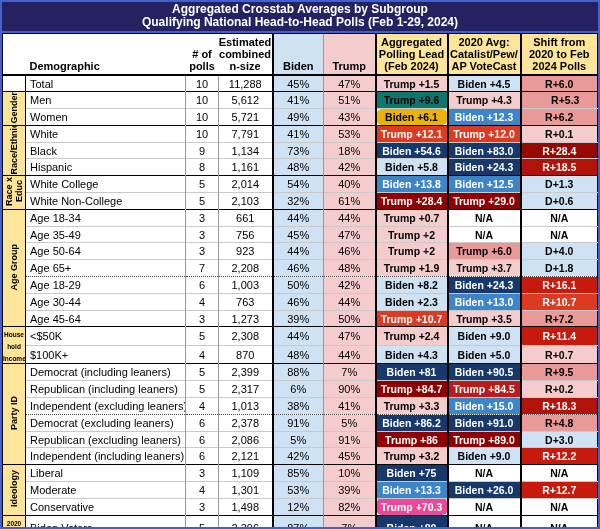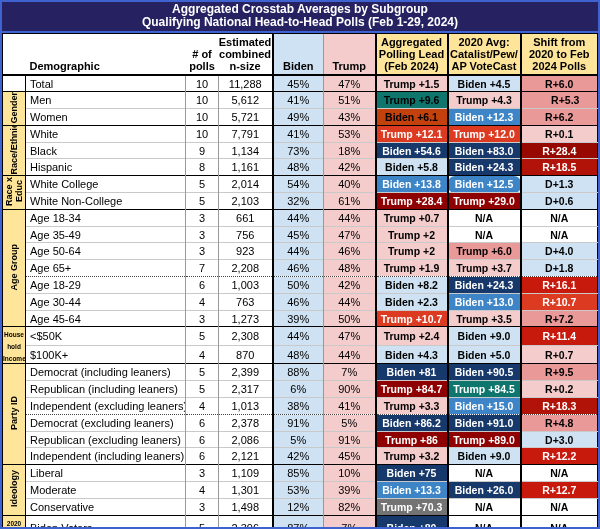--- a/index.html
+++ b/index.html
@@ -121,21 +121,21 @@
           <td class="lead tl" style="background: #0f766e; color: rgb(0, 0, 0);">Trump +9.6</td>
           <td class="lead tl" style="background: rgb(244, 204, 204); color: rgb(0, 0, 0);">Trump +4.3</td>
           <td class="lead tl" style="background: rgb(234, 153, 153); color: rgb(0, 0, 0); padding-left: 12px;">R+5.3</td>
         </tr>
         <tr>
           <td class="c-name">Women</td>
           <td class="c-polls">10</td>
           <td class="c-n">5,721</td>
           <td class="c-b tl pct-b">49%</td>
           <td class="c-t pct-t">43%</td>
-          <td class="lead tl" style="background: #c2410c; color: rgb(0, 0, 0);">Biden +6.1</td>
+          <td class="lead tl" style="background: #eab308; color: rgb(0, 0, 0); border-radius: 6px;">Biden +6.1</td>
           <td class="lead tl" style="background: rgb(61, 133, 198); color: rgb(255, 255, 255);">Biden +12.3</td>
           <td class="lead tl" style="background: rgb(234, 153, 153); color: rgb(0, 0, 0);">R+6.2</td>
         </tr>
         <tr class="gstart">
           <td rowspan="3" class="lbl"><span class="rot">Race/Ethnicity</span></td>
           <td class="c-name">White</td>
           <td class="c-polls">10</td>
           <td class="c-n">7,791</td>
           <td class="c-b tl pct-b">41%</td>
           <td class="c-t pct-t">53%</td>
@@ -165,21 +165,21 @@
         </tr>
         <tr class="gstart">
           <td rowspan="2" class="lbl"><span class="rot">Race x
 Educ</span></td>
           <td class="c-name">White College</td>
           <td class="c-polls">5</td>
           <td class="c-n">2,014</td>
           <td class="c-b tl pct-b">54%</td>
           <td class="c-t pct-t">40%</td>
           <td class="lead tl" style="background: rgb(61, 133, 198); color: rgb(255, 255, 255);">Biden +13.8</td>
-          <td class="lead tl" style="background: rgb(61, 133, 198); color: rgb(255, 255, 255); border-radius: 7px;">Biden +12.5</td>
+          <td class="lead tl" style="background: rgb(61, 133, 198); color: rgb(255, 255, 255);">Biden +12.5</td>
           <td class="lead tl" style="background: rgb(207, 226, 243); color: rgb(0, 0, 0);">D+1.3</td>
         </tr>
         <tr>
           <td class="c-name">White Non-College</td>
           <td class="c-polls">5</td>
           <td class="c-n">2,103</td>
           <td class="c-b tl pct-b">32%</td>
           <td class="c-t pct-t">61%</td>
           <td class="lead tl" style="background: rgb(142, 0, 2); color: rgb(255, 255, 255);">Trump +28.4</td>
           <td class="lead tl" style="background: rgb(142, 0, 2); color: rgb(255, 255, 255);">Trump +29.0</td>
@@ -290,21 +290,21 @@
           <td class="lead tl" style="background: rgb(22, 56, 107); color: rgb(255, 255, 255);">Biden +90.5</td>
           <td class="lead tl" style="background: rgb(234, 153, 153); color: rgb(0, 0, 0);">R+9.5</td>
         </tr>
         <tr>
           <td class="c-name">Republican (including leaners)</td>
           <td class="c-polls">5</td>
           <td class="c-n">2,317</td>
           <td class="c-b tl pct-b">6%</td>
           <td class="c-t pct-t">90%</td>
           <td class="lead tl" style="background: rgb(142, 0, 2); color: rgb(255, 255, 255);">Trump +84.7</td>
-          <td class="lead tl" style="background: #0f766e; color: rgb(255, 255, 255);">Trump +84.5</td>
+          <td class="lead tl" style="background: #b91c1c; color: rgb(255, 255, 255);">Trump +84.5</td>
           <td class="lead tl" style="background: rgb(244, 204, 204); color: rgb(0, 0, 0);">R+0.2</td>
         </tr>
         <tr>
           <td class="c-name">Independent (excluding leaners)</td>
           <td class="c-polls">4</td>
           <td class="c-n">1,013</td>
           <td class="c-b tl pct-b">38%</td>
           <td class="c-t pct-t">41%</td>
           <td class="lead tl" style="background: rgb(244, 204, 204); color: rgb(0, 0, 0);">Trump +3.3</td>
           <td class="lead tl" style="background: rgb(61, 133, 198); color: rgb(255, 255, 255);">Biden +15.0</td>
@@ -360,21 +360,21 @@
           <td class="lead tl" style="background: rgb(61, 133, 198); color: rgb(255, 255, 255);">Biden +13.3</td>
           <td class="lead tl" style="background: rgb(22, 56, 107); color: rgb(255, 255, 255);">Biden +26.0</td>
           <td class="lead tl" style="background: rgb(200, 25, 13); color: rgb(255, 255, 255);">R+12.7</td>
         </tr>
         <tr>
           <td class="c-name">Conservative</td>
           <td class="c-polls">3</td>
           <td class="c-n">1,498</td>
           <td class="c-b tl pct-b">12%</td>
           <td class="c-t pct-t">82%</td>
-          <td class="lead tl" style="background: #737373; color: rgb(255, 255, 255);">Trump +70.3</td>
+          <td class="lead tl" style="background: #ec4899; color: rgb(255, 255, 255); border-radius: 6px;">Trump +70.3</td>
           <td class="lead tl" style="background: rgb(255, 255, 255); color: rgb(0, 0, 0);">N/A</td>
           <td class="lead tl" style="background: rgb(255, 255, 255); color: rgb(0, 0, 0);">N/A</td>
         </tr>
         <tr class="gstart">
           <td rowspan="1" class="lbl"><span class="hlbl">2020
 Vote</span></td>
           <td class="c-name">Biden Voters</td>
           <td class="c-polls">5</td>
           <td class="c-n">2,396</td>
           <td class="c-b tl pct-b">87%</td>

